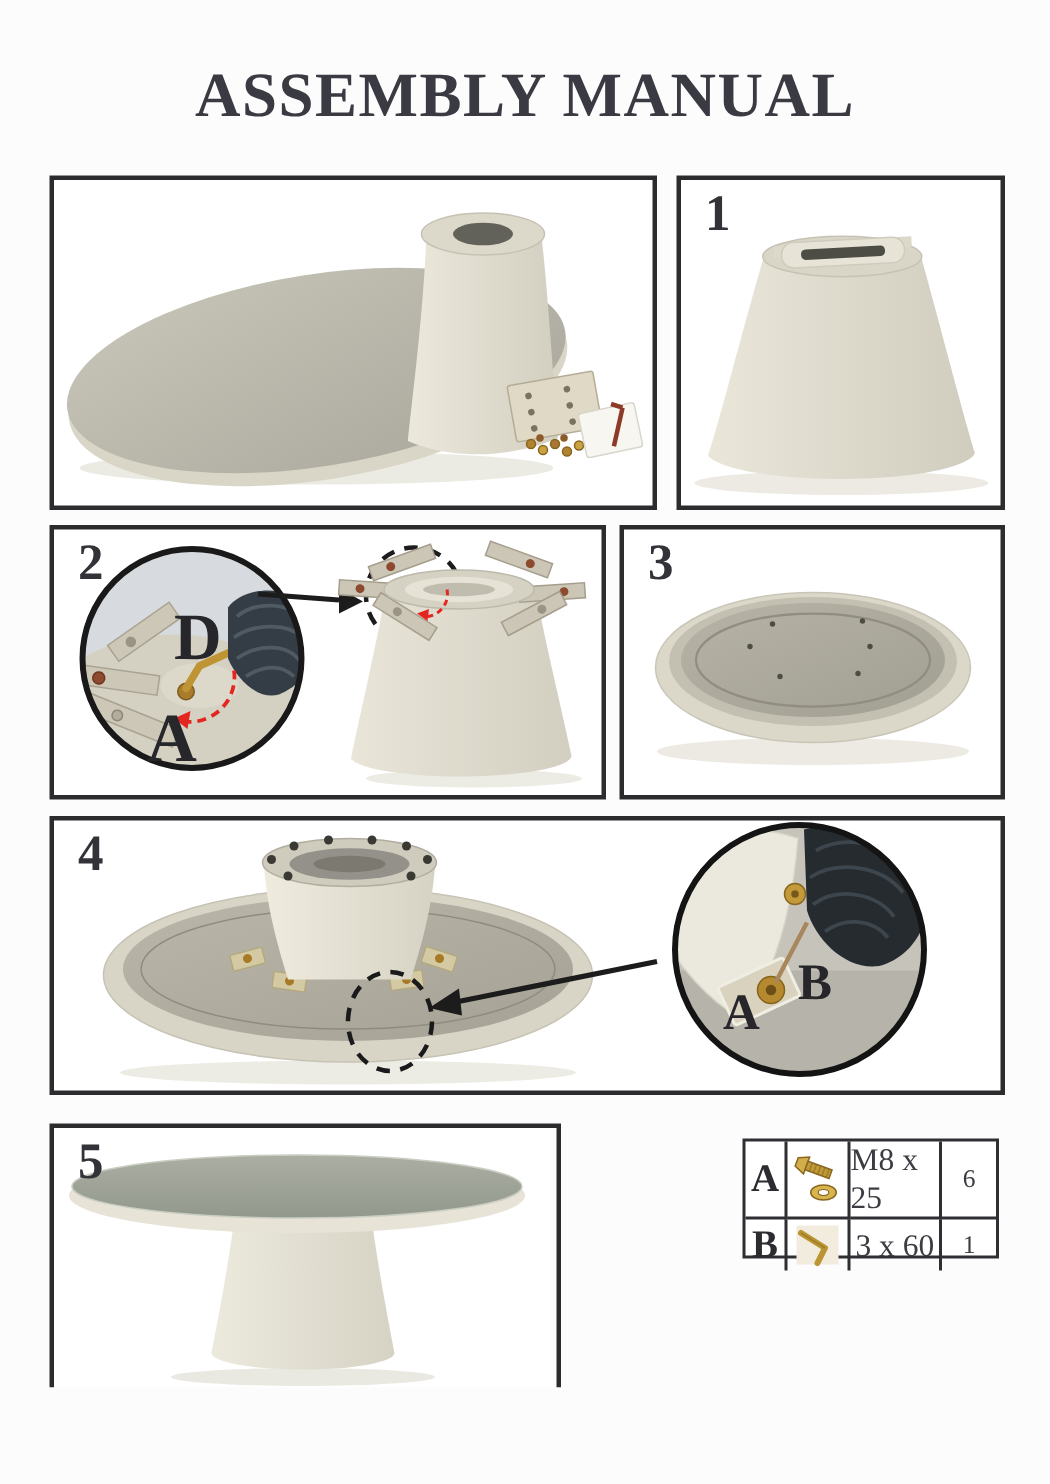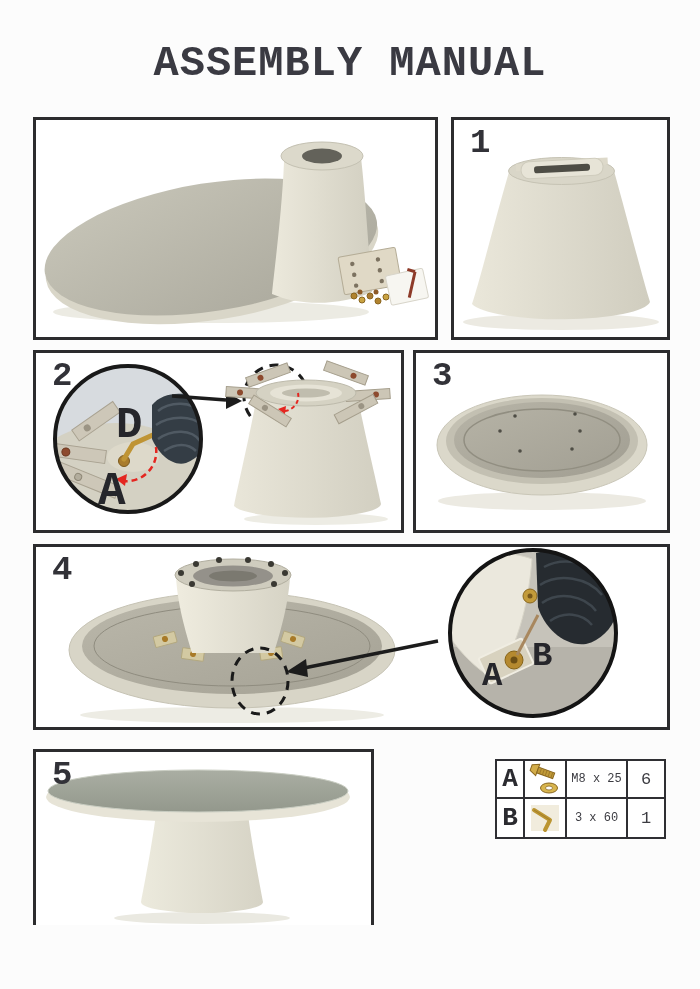--- a/index.html
+++ b/index.html
@@ -1,17 +1,17 @@
 <!DOCTYPE html>
 <html><head>
 <meta charset="utf-8">
 <style>
   html,body{margin:0;padding:0;background:#fcfcfc;}
   .page{position:relative;width:700px;height:925px;background:#fcfcfc;overflow:hidden;
-        font-family:Liberation Mono, monospace;color:#3a3a42;}
+        font-family:Liberation Serif, serif;color:#3a3a42;}
   .title{position:absolute;top:40px;left:0;width:700px;text-align:center;
          font-size:42px;font-weight:800;letter-spacing:1px;color:#3a3a42;white-space:nowrap;}
   .panel{position:absolute;background:#ffffff;border:3px solid #2c2c2e;box-sizing:border-box;}
   .panel svg{position:absolute;left:0;top:0;}
   .step-num{position:absolute;left:16px;top:6px;font-size:34px;font-weight:bold;color:#323238;line-height:1;}
   .big-letter{position:absolute;font-weight:bold;color:#26262b;line-height:1;}
   .p-parts{left:33px;top:117px;width:405px;height:223px;}
   .p-1{left:451px;top:117px;width:219px;height:223px;}
   .p-2{left:33px;top:350px;width:371px;height:183px;}
   .p-3{left:413px;top:350px;width:257px;height:183px;}
@@ -22,21 +22,21 @@
   .lbl-a4{left:446px;top:112px;font-size:34px;}
   .lbl-b4{left:496px;top:92px;font-size:34px;}
   .hw-table{position:absolute;left:495px;top:759px;width:171px;height:80px;
             border:2px solid #2f2f33;box-sizing:border-box;display:grid;
             grid-template-columns:28px 42px 61px 1fr;grid-template-rows:1fr 1fr;background:#fff;}
   .hw-cell{border-right:2px solid #2f2f33;border-bottom:2px solid #2f2f33;
            display:flex;align-items:center;justify-content:center;box-sizing:border-box;}
   .hw-cell.last-col{border-right:none;}
   .hw-cell.last-row{border-bottom:none;}
   .hw-letter{font-size:26px;font-weight:bold;color:#2b2b30;}
-  .hw-spec{font-size:12px;color:#3c3c42;}
+  .hw-spec{font-size:21px;color:#3c3c42;}
   .hw-qty{font-size:17px;color:#3c3c42;}
 </style>
 </head>
 <body>
 
 <div class="page">
 
   <div class="title">ASSEMBLY MANUAL</div>
 
   <div class="panel p-parts">

